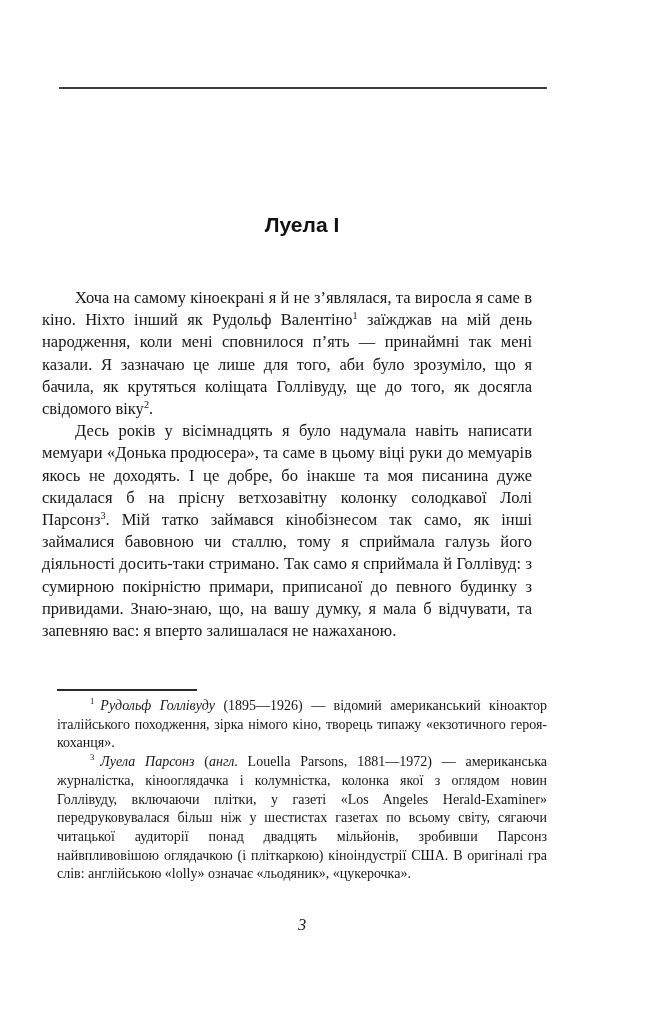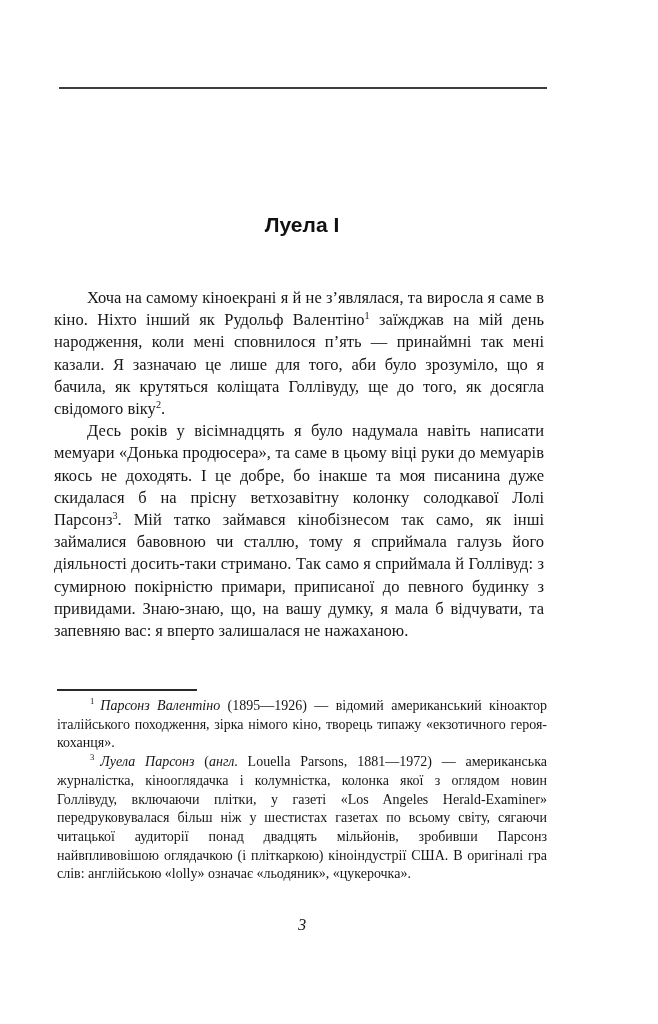--- a/index.html
+++ b/index.html
@@ -28,21 +28,21 @@
     width: 490px;
     text-align: center;
     font-family: "Liberation Sans", "DejaVu Sans", sans-serif;
     font-weight: 700;
     font-size: 21px;
     line-height: 24px;
     color: #111111;
   }
   .body-text {
     position: absolute;
-    top: 287px; left: 54px;
+    top: 287px; left: 42px;
     width: 490px;
   }
   .body-text p {
     margin: 0;
     font-size: 16.5px;
     line-height: 22.2px;
     text-align: justify;
     text-indent: 33px;
     hyphens: auto;
     -webkit-hyphens: auto;
@@ -94,19 +94,19 @@
   <div class="chapter-title">Луела I</div>
 
   <div class="body-text">
     <p>Хоча на самому кіноекрані я й не з’являлася, та виросла я саме в кіно. Ніхто інший як Рудольф Валентіно<sup>1</sup> заїжджав на мій день народження, коли мені сповнилося п’ять — принаймні так мені казали. Я зазначаю це лише для того, аби було зрозуміло, що я бачила, як крутяться коліщата Голлівуду, ще до того, як досягла свідомого віку<sup>2</sup>.</p>
     <p>Десь років у вісімнадцять я було надумала навіть написати мемуари «Донька продюсера», та саме в цьому віці руки до мемуарів якось не доходять. І це добре, бо інакше та моя писанина дуже скидалася б на прісну ветхозавітну колонку солодкавої Лолі Парсонз<sup>3</sup>. Мій татко займався кінобізнесом так само, як інші займалися бавовною чи сталлю, тому я сприймала галузь його діяльності досить-таки стримано. Так само я сприймала й Голлівуд: з сумирною покірністю примари, приписаної до певного будинку з привидами. Знаю-знаю, що, на вашу думку, я мала б відчувати, та запевняю вас: я вперто залишалася не нажаханою.</p>
   </div>
 
   <div class="footnote-separator"></div>
 
   <div class="footnotes">
-    <p><sup>1</sup><i>Парсонз Валентіно</i> (1895—1926) — відомий американський кіноактор італійського походження, зірка німого кіно, творець типажу «екзотичного героя-коханця».</p>
+    <p><sup>1</sup><i>Рудольф Голлівуду</i> (1895—1926) — відомий американський кіноактор італійського походження, зірка німого кіно, творець типажу «екзотичного героя-коханця».</p>
     <p><sup>3</sup><i>Луела Парсонз</i> (<i>англ</i>. Louella Parsons, 1881—1972) — американська журналістка, кінооглядачка і колумністка, колонка якої з оглядом новин Голлівуду, включаючи плітки, у газеті «Los Angeles Herald-Examiner» передруковувалася більш ніж у шестистах газетах по всьому світу, сягаючи читацької аудиторії понад двадцять мільйонів, зробивши Парсонз найвпливовішою оглядачкою (і пліткаркою) кіноіндустрії США. В оригіналі гра слів: англійською «lolly» означає «льодяник», «цукерочка».</p>
   </div>
 
   <div class="page-number">3</div>
 
 </div>
 
 </body></html>

